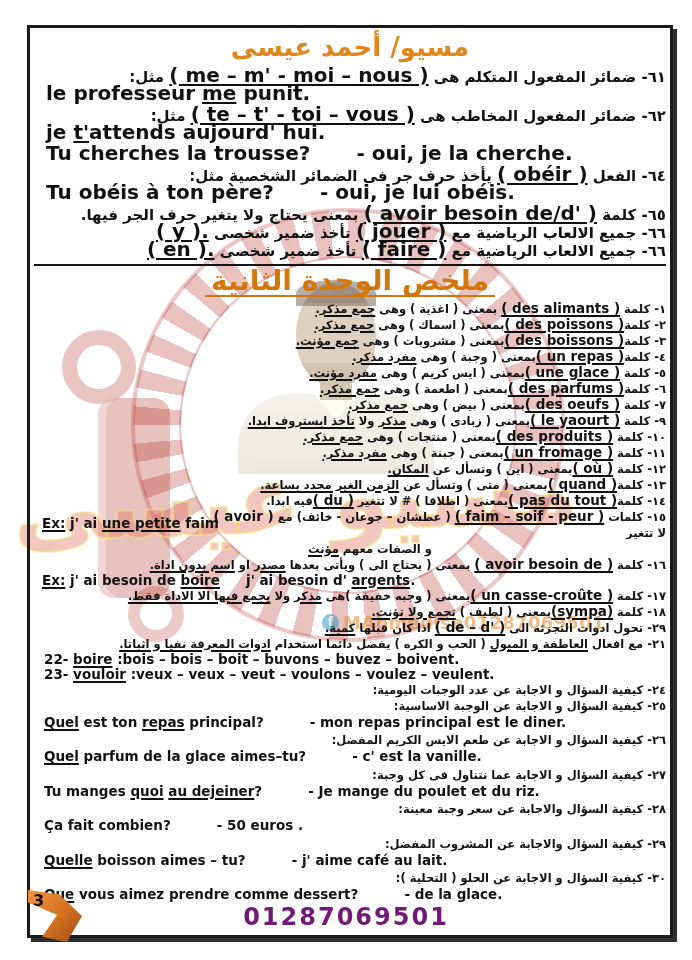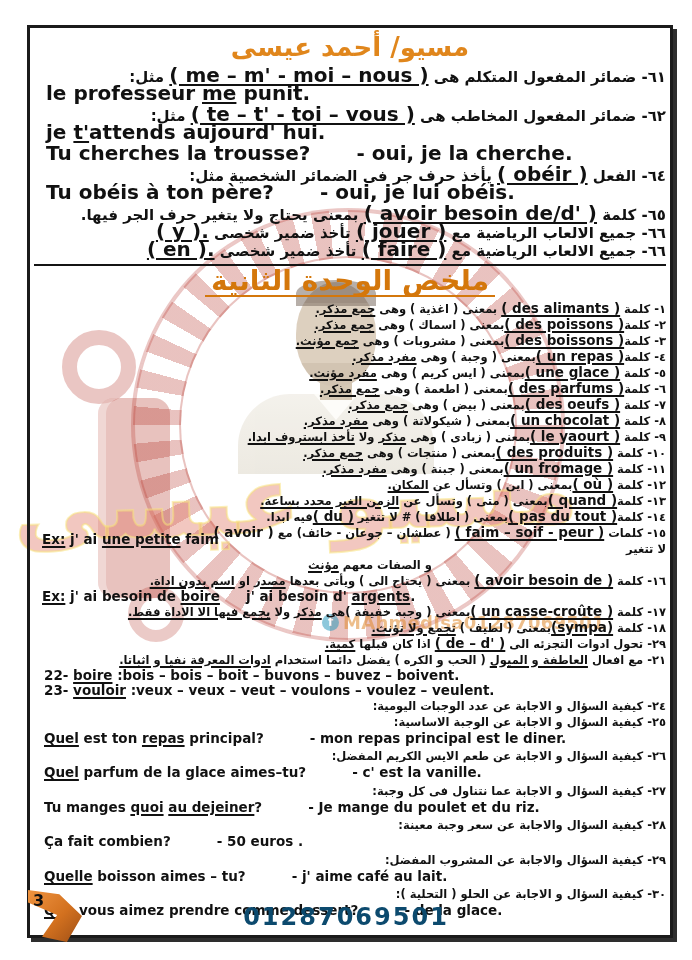--- a/index.html
+++ b/index.html
@@ -99,21 +99,21 @@
   .aside.dy{top:7px;}
   .divider{border-top:2.5px solid #141414;margin:5px 0 2px 0;}
   .hdr-wrap{text-align:center;margin:0 0 4px 0;}
   .hdr{
     display:inline-block;font-size:28px;font-weight:bold;color:#d4770b;direction:rtl;
     border-bottom:2.5px solid #d4770b;padding:0 6px 2px 6px;line-height:25px;
   }
   
   .phone{
     position:absolute;left:0;right:0;top:903px;text-align:center;z-index:2;
-    font-size:24px;font-weight:bold;color:#0c4a6e;letter-spacing:2px;
+    font-size:24px;font-weight:bold;color:#701a75;letter-spacing:2px;
   }
   .pagenum-arrow{
     position:absolute;left:28px;top:890px;width:54px;height:52px;z-index:4;
     background:linear-gradient(135deg,#ef9440 0%,#d3711f 55%,#9e4f16 100%);
     clip-path:polygon(0 0,58% 8%,100% 50%,72% 100%,26% 90%,54% 48%,0 24%);
   }
   .pagenum-arrow span{
     position:absolute;left:5px;top:1px;font-size:16px;font-weight:bold;color:#101010;
   }
 </style>
@@ -164,21 +164,20 @@
       <span class="hdr">ملخص الوحدة الثانية</span>
     </div>
     <div id="unit2">
         <div class="line rtl"><span class="s-ar">١- كلمة </span><span class="s-fru">( des alimants )</span><span class="s-ar"> بمعنى ( اغذية ) وهى </span><span class="s-aru">جمع مذكر.</span></div>
         <div class="line rtl"><span class="s-ar">٢- كلمة</span><span class="s-fru">( des poissons )</span><span class="s-ar">بمعنى ( اسماك ) وهى </span><span class="s-aru">جمع مذكر.</span></div>
         <div class="line rtl"><span class="s-ar">٣- كلمة</span><span class="s-fru">( des boissons )</span><span class="s-ar">بمعنى ( مشروبات ) وهى </span><span class="s-aru">جمع مؤنث.</span></div>
         <div class="line rtl"><span class="s-ar">٤- كلمة</span><span class="s-fru">( un repas )</span><span class="s-ar">بمعنى ( وجبة ) وهى </span><span class="s-aru">مفرد مذكر.</span></div>
         <div class="line rtl"><span class="s-ar">٥- كلمة </span><span class="s-fru">( une glace )</span><span class="s-ar">بمعنى ( ايس كريم ) وهى </span><span class="s-aru">مفرد مؤنث.</span></div>
         <div class="line rtl"><span class="s-ar">٦- كلمة</span><span class="s-fru">( des parfums )</span><span class="s-ar">بمعنى ( اطعمة ) وهى </span><span class="s-aru">جمع مذكر.</span></div>
         <div class="line rtl"><span class="s-ar">٧- كلمة </span><span class="s-fru">( des oeufs )</span><span class="s-ar">بمعنى ( بيض ) وهى </span><span class="s-aru">جمع مذكر.</span></div>
-        <div class="line rtl"><span class="s-ar">٨- كلمة </span><span class="s-fru">( un chocolat )</span><span class="s-ar">بمعنى ( شيكولاتة ) وهى </span><span class="s-aru">مفرد مذكر.</span></div>
         <div class="line rtl"><span class="s-ar">٩- كلمة </span><span class="s-fru">( le yaourt )</span><span class="s-ar">بمعنى ( زبادى ) وهى </span><span class="s-aru">مذكر</span><span class="s-ar"> ولا </span><span class="s-aru">تأخذ ابستروف ابدا.</span></div>
         <div class="line rtl"><span class="s-ar">١٠- كلمة </span><span class="s-fru">( des produits )</span><span class="s-ar">بمعنى ( منتجات ) وهى </span><span class="s-aru">جمع مذكر.</span></div>
         <div class="line rtl"><span class="s-ar">١١- كلمة </span><span class="s-fru">( un fromage )</span><span class="s-ar">بمعنى ( جبنة ) وهى </span><span class="s-aru">مفرد مذكر.</span></div>
         <div class="line rtl"><span class="s-ar">١٢- كلمة </span><span class="s-fru">( où )</span><span class="s-ar">بمعنى ( اين ) وتسأل عن </span><span class="s-aru">المكان.</span></div>
         <div class="line rtl"><span class="s-ar">١٣- كلمة</span><span class="s-fru">( quand )</span><span class="s-ar">بمعنى ( متى ) وتسأل عن </span><span class="s-aru">الزمن الغير محدد بساعة.</span></div>
         <div class="line rtl"><span class="s-ar">١٤- كلمة</span><span class="s-fru">( pas du tout )</span><span class="s-ar">بمعنى ( اطلاقا ) # لا تتغير </span><span class="s-fru">( du )</span><span class="s-ar">فيه ابدا.</span></div>
         <div class="line rtl padL"><span class="s-ar">١٥- كلمات </span><span class="s-fru">( faim – soif - peur )</span><span class="s-ar"> ( عطشان – جوعان - خائف) مع </span><span class="s-fr">( avoir )</span><span class="s-ar"> لا تتغير</span><span class="aside dy"><span class="s-fru">Ex:</span><span class="s-fr"> j' ai </span><span class="s-fru">une petite</span><span class="s-fr"> faim</span></span></div>
         <div class="line rtl cenr"><span class="s-ar">و الصفات معهم </span><span class="s-aru">مؤنث</span></div>
         <div class="line rtl"><span class="s-ar">١٦- كلمة </span><span class="s-fru">( avoir besoin de )</span><span class="s-ar"> بمعنى ( يحتاج الى ) ويأتى بعدها </span><span class="s-aru">مصدر</span><span class="s-ar"> او </span><span class="s-aru">اسم بدون اداة.</span></div>
         <div class="line ltr indL"><span class="s-fr">j' ai besoin d' </span><span class="s-fru">argents</span><span class="s-fr">.</span><span class="aside "><span class="s-fru">Ex:</span><span class="s-fr"> j' ai besoin de </span><span class="s-fru">boire</span></span></div>

